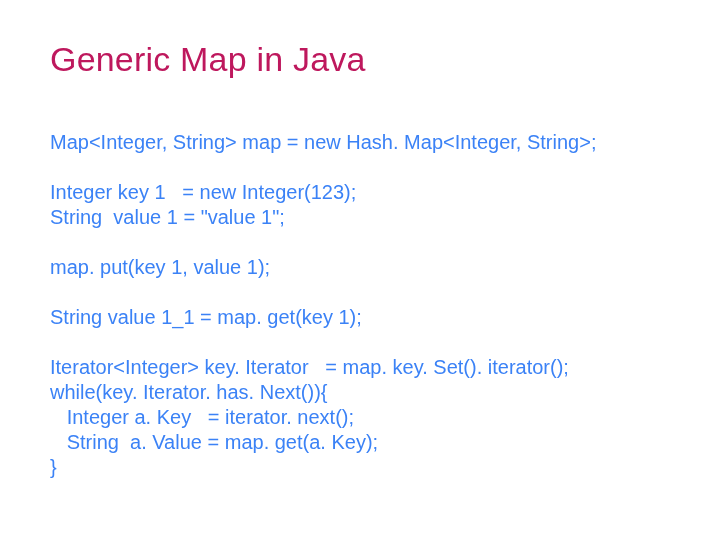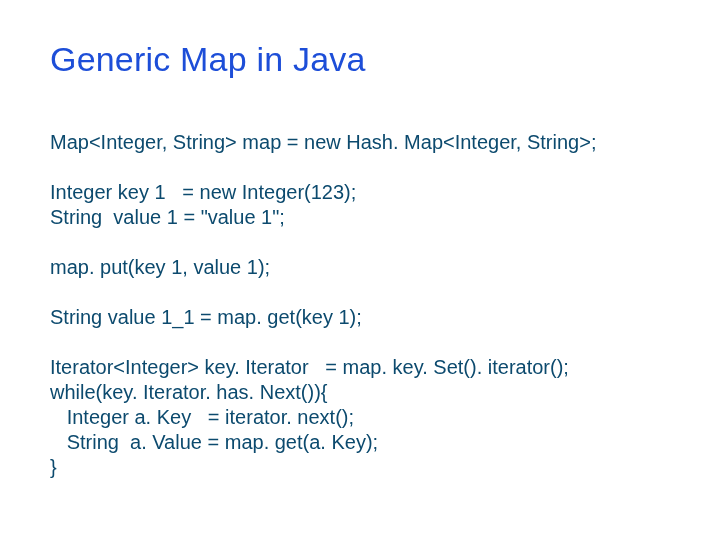--- a/index.html
+++ b/index.html
@@ -11,28 +11,28 @@
     font-family: Arial, Helvetica, sans-serif;
     overflow: hidden;
   }
   .slide {
     box-sizing: border-box;
     width: 720px;
     height: 540px;
     padding: 40px 50px 0 50px;
   }
   .title {
-    color: #1d4ed8;
+    color: #be185d;
     font-size: 34px;
     font-weight: 400;
     margin: 0 0 26px 0;
     letter-spacing: 0.2px;
   }
   .code {
-    color: #0c4a6e;
+    color: #3b82f6;
     font-size: 20px;
     line-height: 1.25;
     white-space: pre;
     font-family: Arial, Helvetica, sans-serif;
   }
 </style>
 </head>
 <body>
 
 <div class="slide">

